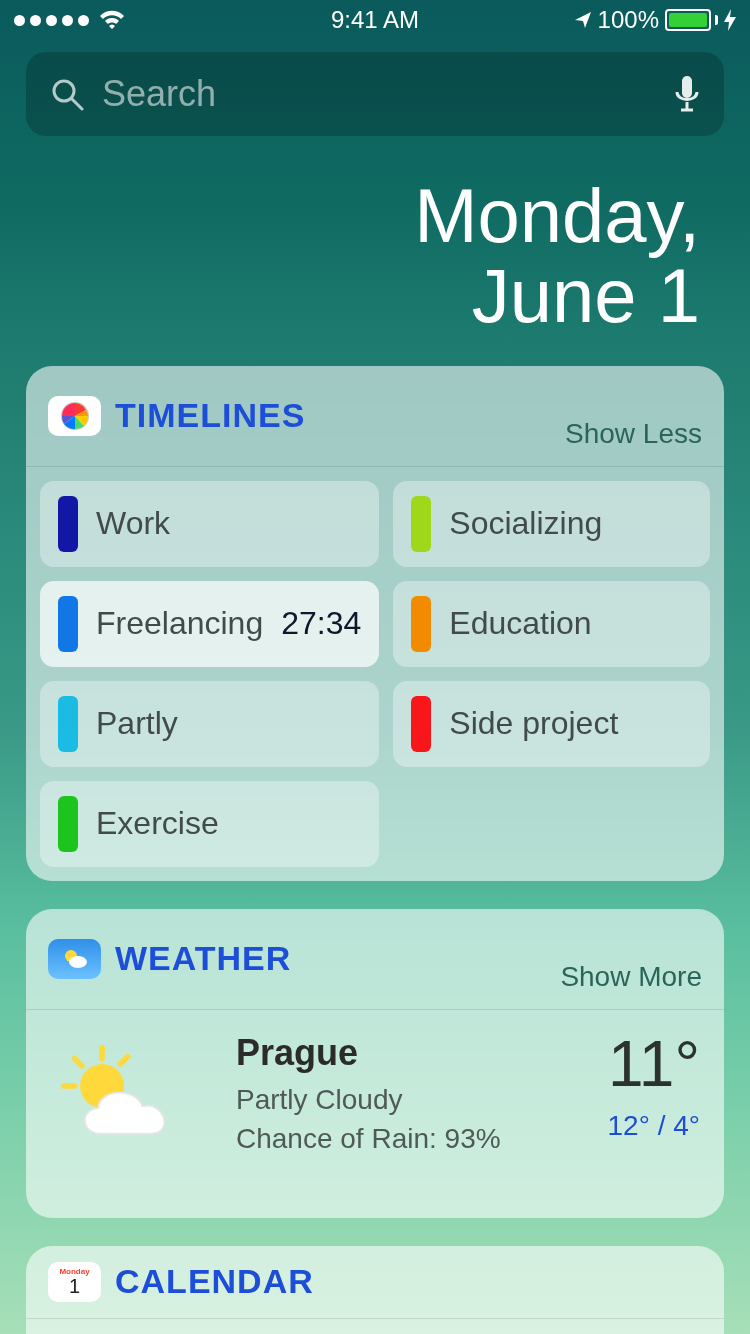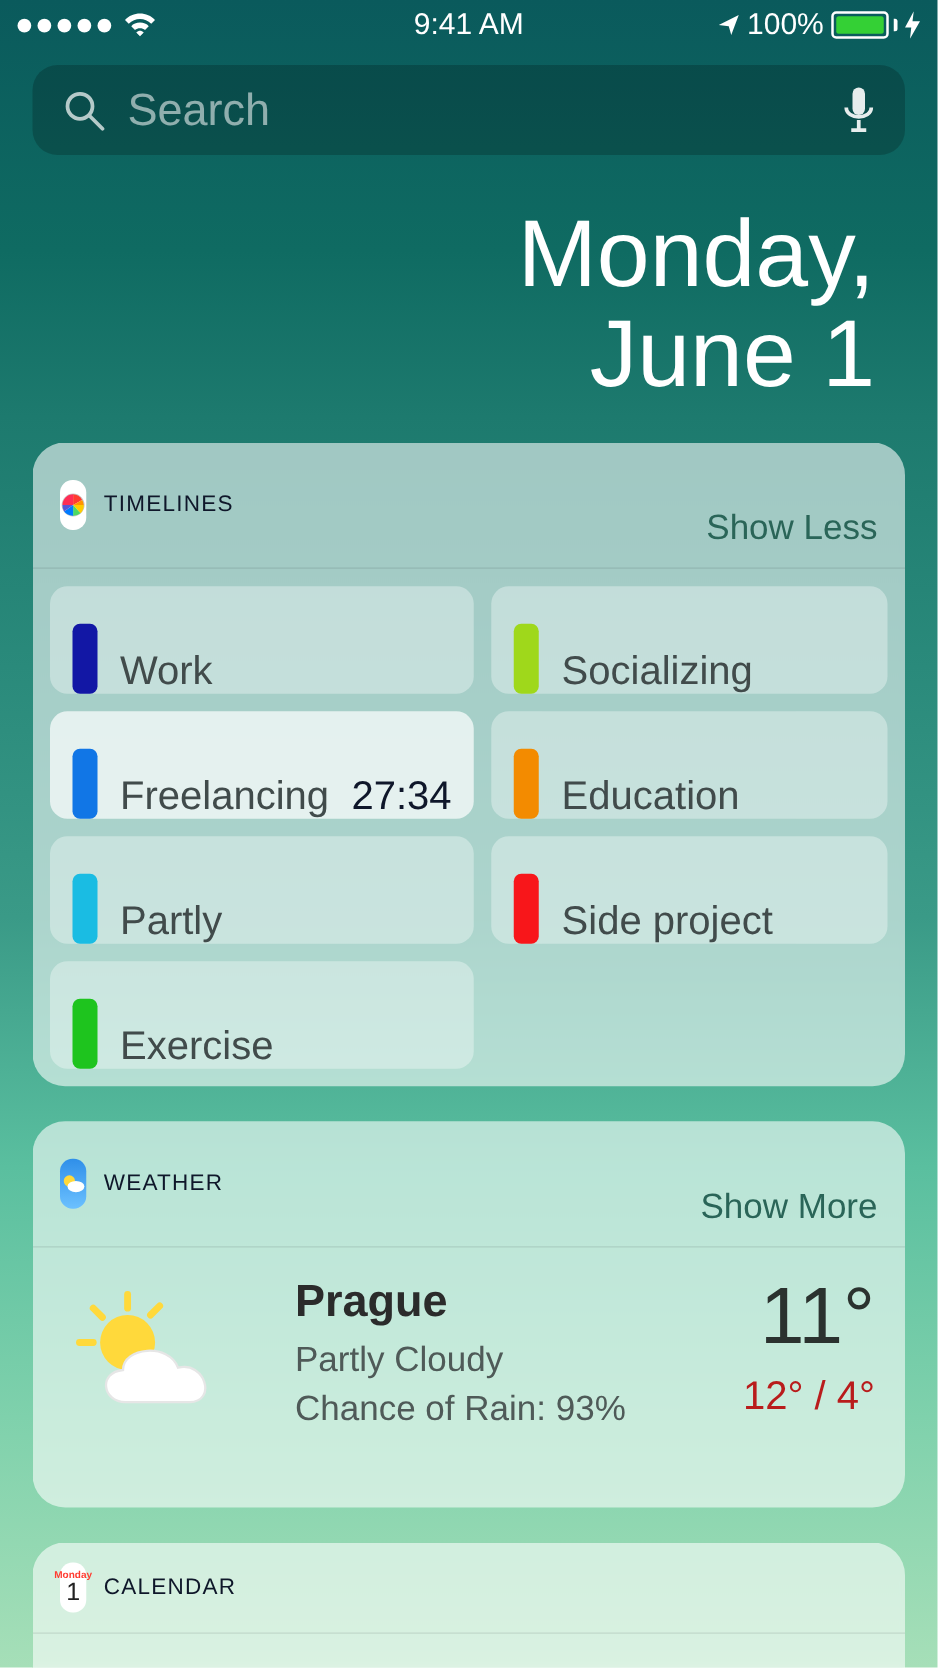--- a/index.html
+++ b/index.html
@@ -18,60 +18,60 @@
   .wifi-icon { width: 26px; height: 20px; }
   .status-center { position: absolute; left: 50%; transform: translateX(-50%); }
   .status-right { display: flex; align-items: center; gap: 6px; }
   .loc-icon { width: 18px; height: 18px; }
   .battery { display: flex; align-items: center; gap: 4px; }
   .battery-body { width: 46px; height: 22px; border: 2px solid #fff; border-radius: 4px; position: relative; padding: 2px; }
   .battery-fill { background: #34d035; width: 100%; height: 100%; border-radius: 2px; }
   .battery-cap { width: 3px; height: 10px; background: #fff; border-radius: 0 2px 2px 0; }
 
   
-  .search-bar { margin: 12px 26px 0; height: 72px; background: rgba(0,0,0,0.20); border-radius: 20px; display: flex; align-items: center; padding: 0 24px; gap: 18px; }
+  .search-bar { margin: 12px 26px 0; height: 84px; background: rgba(0,0,0,0.20); border-radius: 20px; display: flex; align-items: center; padding: 0 24px; gap: 18px; }
   .search-icon-svg { width: 34px; height: 34px; opacity: 0.7; }
   .search-input { flex: 1; background: transparent; border: none; outline: none; font-size: 36px; color: #fff; }
   .search-input::placeholder { color: rgba(255,255,255,0.55); }
   .mic-icon { width: 26px; height: 40px; opacity: 0.9; }
 
   
   .date-block { text-align: right; padding: 40px 50px 30px; font-weight: 300; }
   .date-weekday { font-size: 76px; line-height: 1.05; }
   .date-md { font-size: 76px; line-height: 1.05; }
 
   
   .widgets { padding: 0 26px; display: flex; flex-direction: column; gap: 28px; }
   .widget { background: rgba(255,255,255,0.58); border-radius: 26px; overflow: hidden; color: #1c4c44; backdrop-filter: blur(2px); }
   .widget-header { display: flex; align-items: center; padding: 16px 22px; gap: 14px; }
-  .widget-app-icon { width: 21px; height: 40px; border-radius: 10px; display: flex; align-items: center; justify-content: center; font-size: 18px; color: #fff; flex-shrink:0; }
+  .widget-app-icon { width: 53px; height: 40px; border-radius: 10px; display: flex; align-items: center; justify-content: center; font-size: 18px; color: #fff; flex-shrink:0; }
   .icon-timelines { background: #fff; }
   .icon-weather { background: linear-gradient(180deg,#2f8fe9,#6cc1ff); }
   .icon-calendar { background: #fff; display:flex; flex-direction:column; align-items:center; justify-content:center; font-size:10px; line-height:1; }
-  .widget-title { font-size: 18px; letter-spacing: 1px; color: #0f172a; font-weight: 400; flex: 1; }
+  .widget-title { font-size: 34px; letter-spacing: 1px; color: #1d4ed8; font-weight: 700; flex: 1; }
   .widget-toggle { font-size: 28px; color: #2a6558; font-weight: 400; margin-top: 36px; }
   .widget-body { border-top: 1px solid rgba(0,0,0,0.10); padding: 14px; }
 
   
   .tiles { display: grid; grid-template-columns: 1fr 1fr; gap: 14px; }
-  .tile { background: rgba(255,255,255,0.35); border-radius: 14px; height: 86px; display: flex; align-items: flex-end; padding: 0 18px; gap: 18px; position: relative; }
+  .tile { background: rgba(255,255,255,0.35); border-radius: 14px; height: 86px; display: flex; align-items: center; padding: 0 18px; gap: 18px; position: relative; }
   .tile.active { background: rgba(255,255,255,0.70); }
   .tile-swatch { width: 20px; height: 56px; border-radius: 6px; flex-shrink: 0; }
   .tile-label { font-size: 32px; color: #414b4b; font-weight: 400; flex: 1; white-space: nowrap; overflow: hidden; }
   .tile-timer { font-size: 32px; color: #0f172a; font-weight: 400; }
 
   
   .weather-body { padding: 22px 24px 60px; display: flex; align-items: flex-start; gap: 36px; }
   .weather-glyph { width: 150px; height: 120px; flex-shrink: 0; padding-top: 10px; }
   .weather-text { flex: 1; }
   .weather-loc { font-size: 36px; font-weight: 700; color: #2b2b2b; margin-bottom: 6px; }
   .weather-cond { font-size: 28px; color: #4f5a58; line-height: 1.4; }
   .weather-temp { text-align: right; }
   .weather-temp-now { font-size: 64px; font-weight: 200; color: #2b322f; line-height: 1; }
-  .weather-temp-hl { font-size: 32px; color: #b91c1c; margin-top: 14px; }
+  .weather-temp-hl { font-size: 28px; color: #1d4ed8; margin-top: 14px; }
 
   
   .widget.calendar .widget-body { height: 60px; }
 </style>
 </head>
 <body>
 
 <div class="status-bar">
   <div class="status-left">
     <div class="signal-dots">

